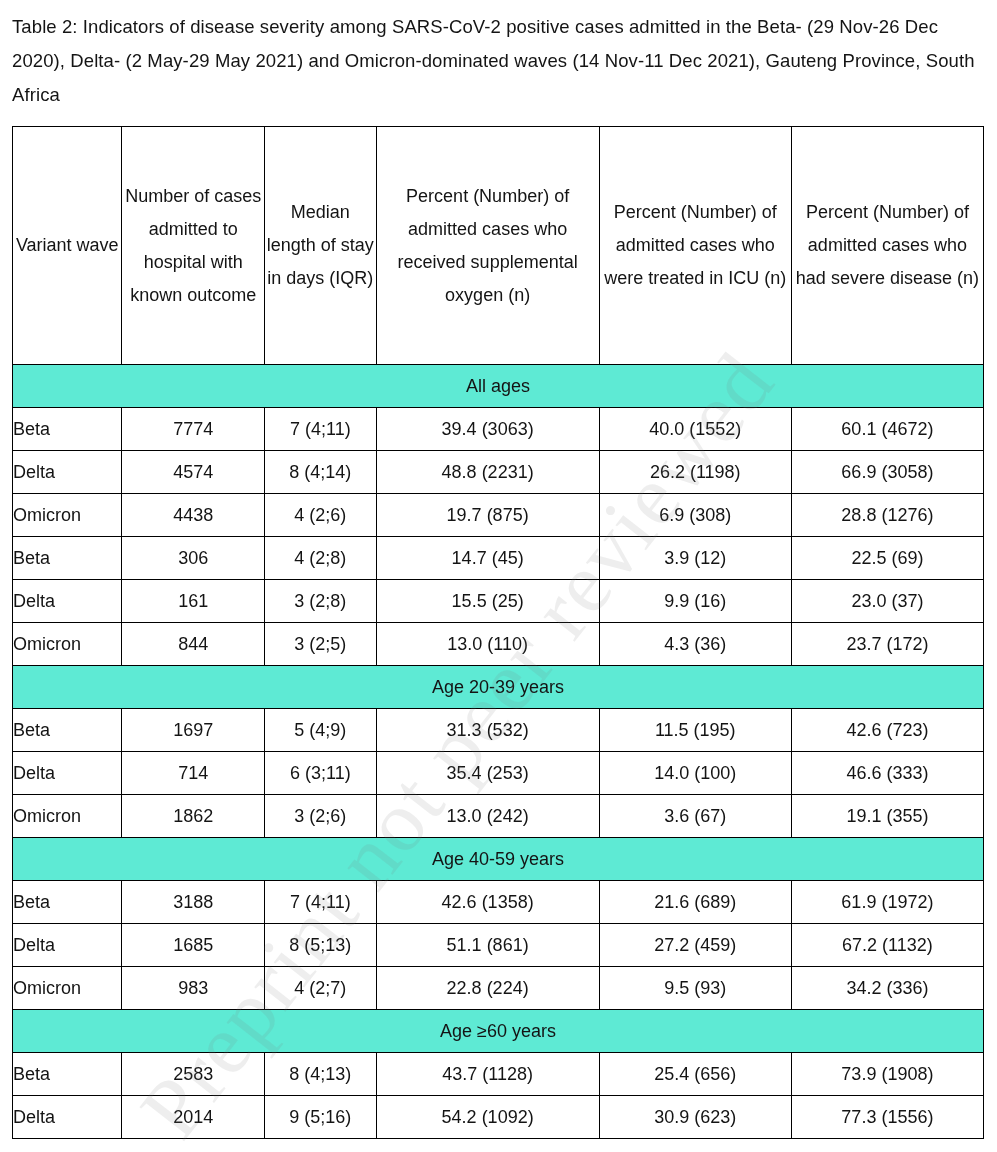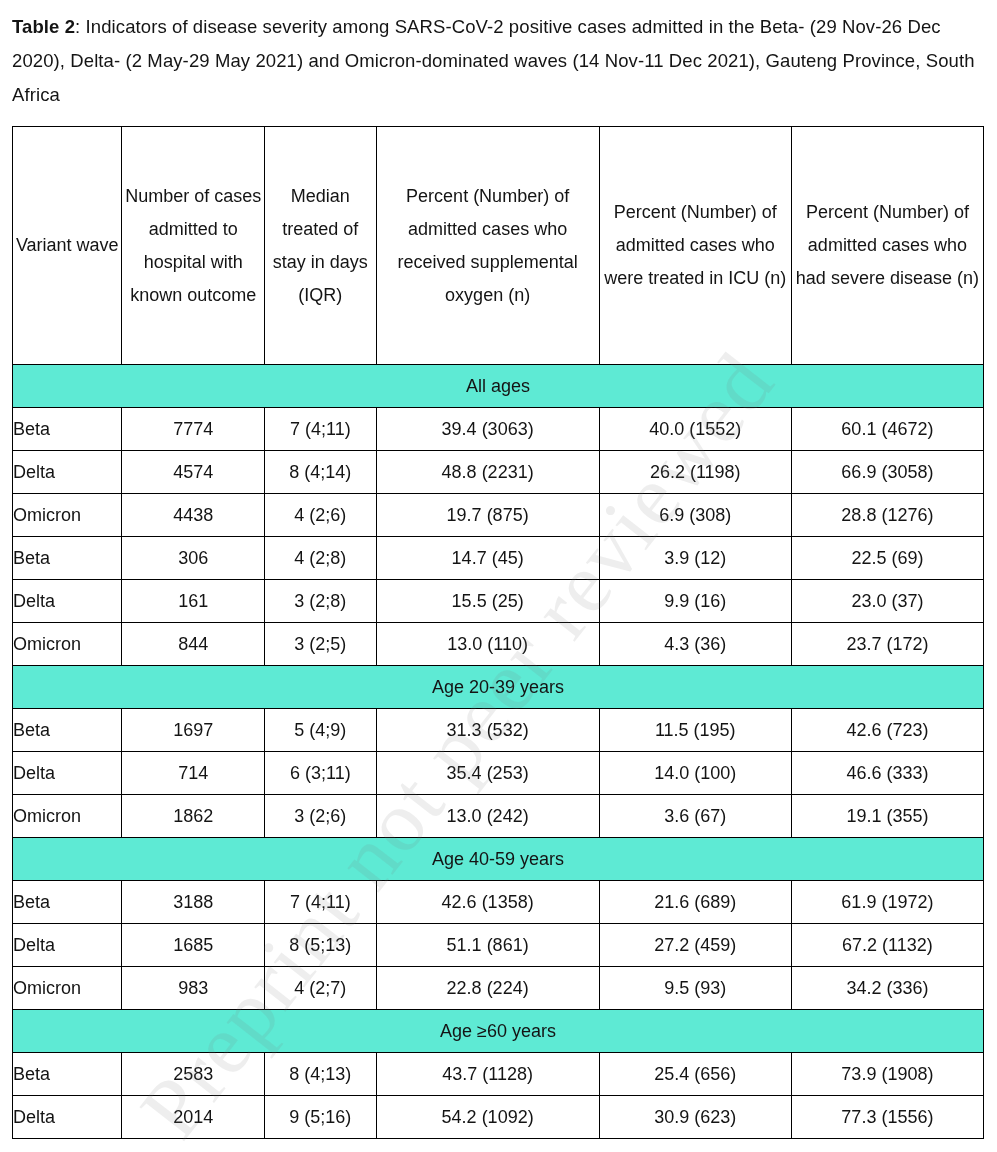--- a/index.html
+++ b/index.html
@@ -23,21 +23,21 @@
     padding: 10px 12px 0 12px;
   }
   .caption {
     font-size: 18.5px;
     line-height: 34px;
     letter-spacing: 0.1px;
     margin: 0 0 14px 0;
     color: #141414;
   }
   .caption .caption-label {
-    font-weight: bold;
+    font-weight: normal;
   }
   table.severity-table {
     border-collapse: collapse;
     width: 972px;
     table-layout: fixed;
     font-size: 18px;
     color: #141414;
   }
   table.severity-table td,
   table.severity-table th {
@@ -114,21 +114,21 @@
         <col class="c1">
         <col class="c2">
         <col class="c3">
         <col class="c4">
         <col class="c5">
     </colgroup>
     <thead>
       <tr>
         <th>Variant wave</th>
         <th>Number of cases admitted to hospital with known outcome</th>
-        <th>Median treated of stay in days (IQR)</th>
+        <th>Median length of stay in days (IQR)</th>
         <th>Percent (Number) of admitted cases who received supplemental oxygen (n)</th>
         <th>Percent (Number) of admitted cases who were treated in ICU (n)</th>
         <th>Percent (Number) of admitted cases who had severe disease (n)</th>
       </tr>
     </thead>
     <tbody id="table-body">
         <tr class="group-row">
           <td colspan="6">All ages</td>
         </tr>
         <tr>

